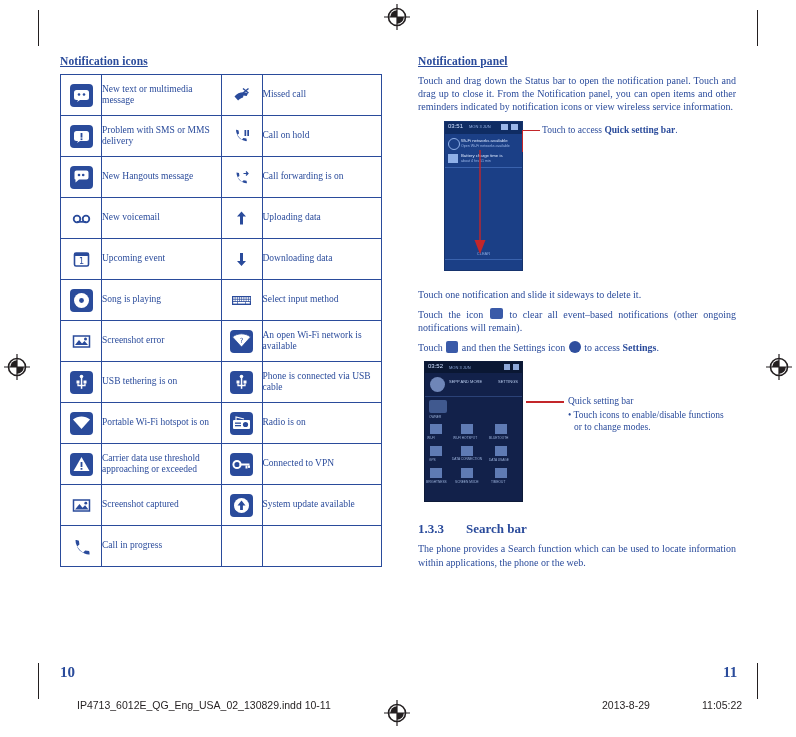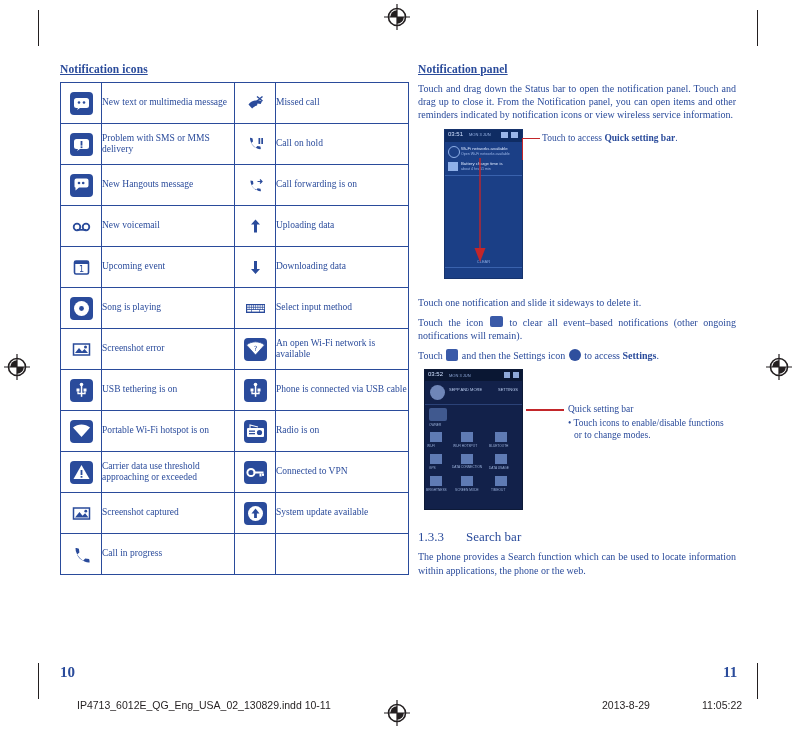--- a/index.html
+++ b/index.html
@@ -20,26 +20,26 @@
 
   
   .col-left{position:absolute;left:60px;top:55px;width:322px;}
   .col-right{position:absolute;left:418px;top:55px;width:318px;}
 
   .sec-title{
     font-family:"Liberation Serif", serif;
     font-size:11.5px;font-weight:bold;color:#2a4b9b;
     text-decoration:underline;
     letter-spacing:0.1px;
-    margin:8px 0 7px 0;
+    margin:0 0 7px 0;
   }
 
   table.icons{
     border-collapse:collapse;
-    width:349px;
+    width:322px;
     table-layout:fixed;
   }
   table.icons td{
     border:1px solid #2a4b9b;
     padding:0;
     vertical-align:middle;
     height:40px;
   }
   td.ic{width:40px;text-align:center;}
   td.lb{
@@ -83,21 +83,21 @@
     border:1px solid #0d1a38;
     position:relative;
     overflow:hidden;
   }
   .ann{
     font-size:9.5px;line-height:12px;color:#2a4b9b;
   }
   .ann b{font-weight:bold;}
 
   .h3{
-    font-size:13px;font-weight:normal;color:#2a4b9b;
+    font-size:13px;font-weight:bold;color:#2a4b9b;
     margin:10px 0 5px 0;
   }
   .h3 .num{display:inline-block;width:48px;}
 
   .inline-ic{
     display:inline-block;width:13px;height:11px;
     background:#3a5aa8;border-radius:2px;vertical-align:-1px;
     margin:0 1px;
   }
   .inline-ic2{

